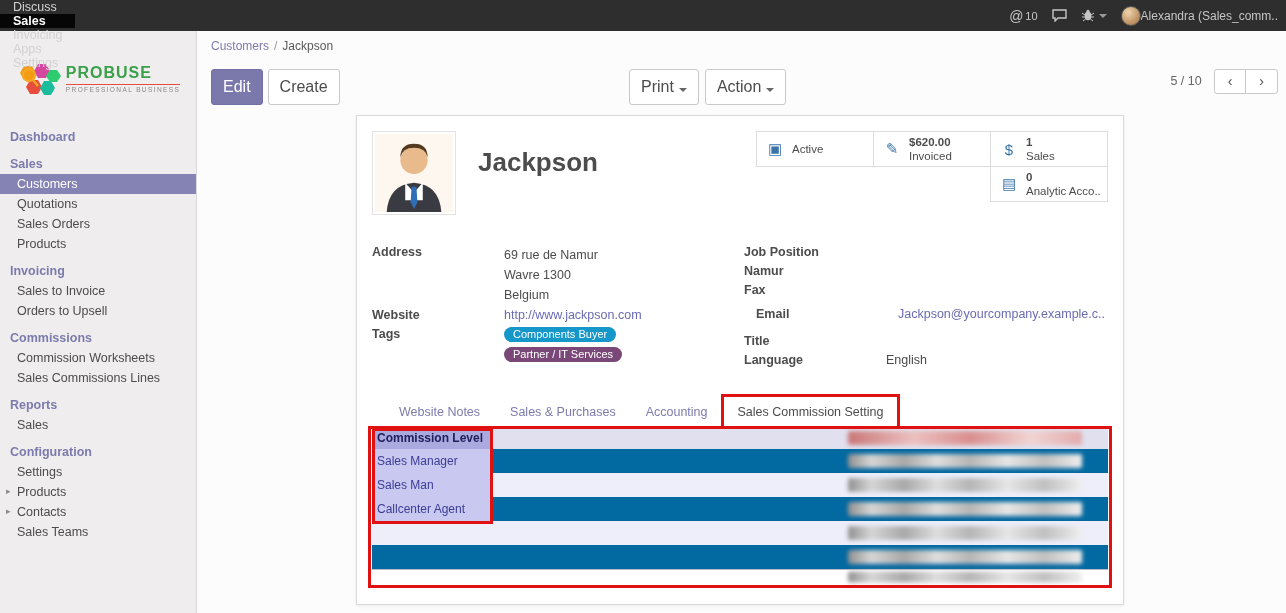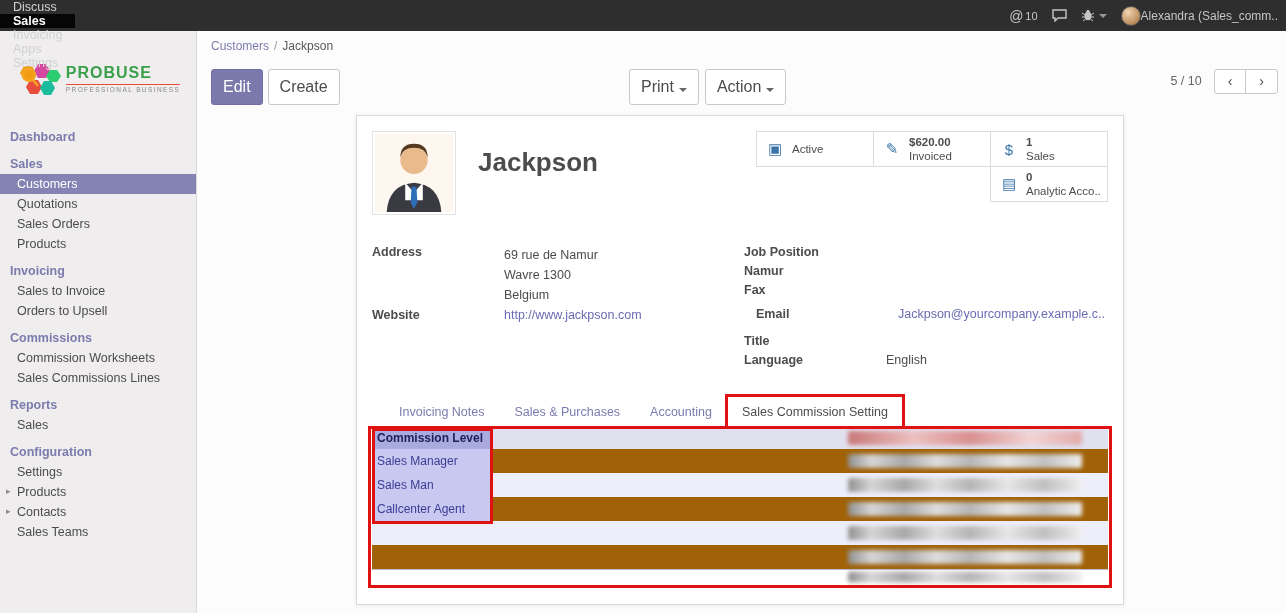--- a/index.html
+++ b/index.html
@@ -87,21 +87,21 @@
   .tab.active { color:#4c4c4c; background:#fff; border-color:#dcdcdc; border-bottom-color:#fff; }
   .tab.red-anno { outline:3px solid #e01111; outline-offset:-1px; position:relative; z-index:5; }
 
   
   .ctable { position:relative; }
   .trow { display:flex; position:relative; align-items:stretch; height:24px; }
   .trow.header { height:22px; background:#e0e0ee; }
   .c1 { width:118px; flex-shrink:0; padding-left:5px; font-size:12px; display:flex; align-items:center; }
   .trow.header .c1 { background:#abaade; color:#20205e; font-weight:bold; }
   .trow.named .c1 { background:#c8c8f0; color:#3c3c96; }
-  .trow.odd { background:#a16207;gap:34px; }
+  .trow.odd { background:#0369a1;gap:34px; }
   .trow.even { background:#eeeefb; }
   .trow.strip { height:14px; background:#fff; border-top:1px solid #b9b9c9; }
   .rest { flex:1; }
   .blur { position:absolute; right:26px; top:50%; transform:translateY(-50%); width:234px; height:14px; filter:blur(2px); border-radius:2px; z-index:2; }
   .blur.gray { background:linear-gradient(90deg,#8f8f8f 0%,#d6d6d6 10%,#a8a8a8 24%,#dedede 38%,#b5b5b5 52%,#e6e6e6 68%,#c0c0c0 84%,#efefef 100%); }
   .blur.pink { background:linear-gradient(90deg,#c97777 0%,#ecc0c0 28%,#d98f8f 52%,#f2d4d4 78%,#e2abab 100%); }
 
   
   .anno { position:absolute; border:3px solid #e01111; pointer-events:none; z-index:6; }
   .anno-outer { left:-4px; top:-1px; width:calc(100% + 8px); height:162px; }
@@ -266,20 +266,27 @@
             <span class="fvalue">
               <span class="addr-line" style="display:block">69 rue de Namur</span>
               <span class="addr-line" style="display:block">Wavre 1300</span>
               <span class="addr-line" style="display:block">Belgium</span>
             </span>
           </div>
           <div class="frow">
             <span class="flabel">Website</span>
             <a class="fvalue link">http://www.jackpson.com</a>
           </div>
+          <div class="frow">
+            <span class="flabel">Tags</span>
+            <span class="fvalue">
+              <span class="tag blue" style="display:inline-block">Components Buyer</span><br>
+              <span class="tag purple">Partner / IT Services</span>
+            </span>
+          </div>
         </div>
 
         <div class="fcol-right">
           <div class="frow">
             <span class="flabel">Job Position</span>
             <span class="fvalue"></span>
           </div>
           <div class="frow">
             <span class="flabel">Namur</span>
             <span class="fvalue"></span>
@@ -297,21 +304,21 @@
             <span class="fvalue"></span>
           </div>
           <div class="frow">
             <span class="flabel">Language</span>
             <span class="fvalue">English</span>
           </div>
         </div>
       </div>
 
       <div class="tabs">
-        <span class="tab">Invoicing Notes</span>
+        <span class="tab">Website Notes</span>
         <span class="tab">Sales &amp; Purchases</span>
         <span class="tab">Accounting</span>
         <span class="tab active red-anno">Sales Commission Setting</span>
       </div>
 
       <div class="ctable">
         <div class="trow header">
           <div class="c1">Commission Level</div>
           <div class="rest"></div>
           <div class="blur pink"></div>

